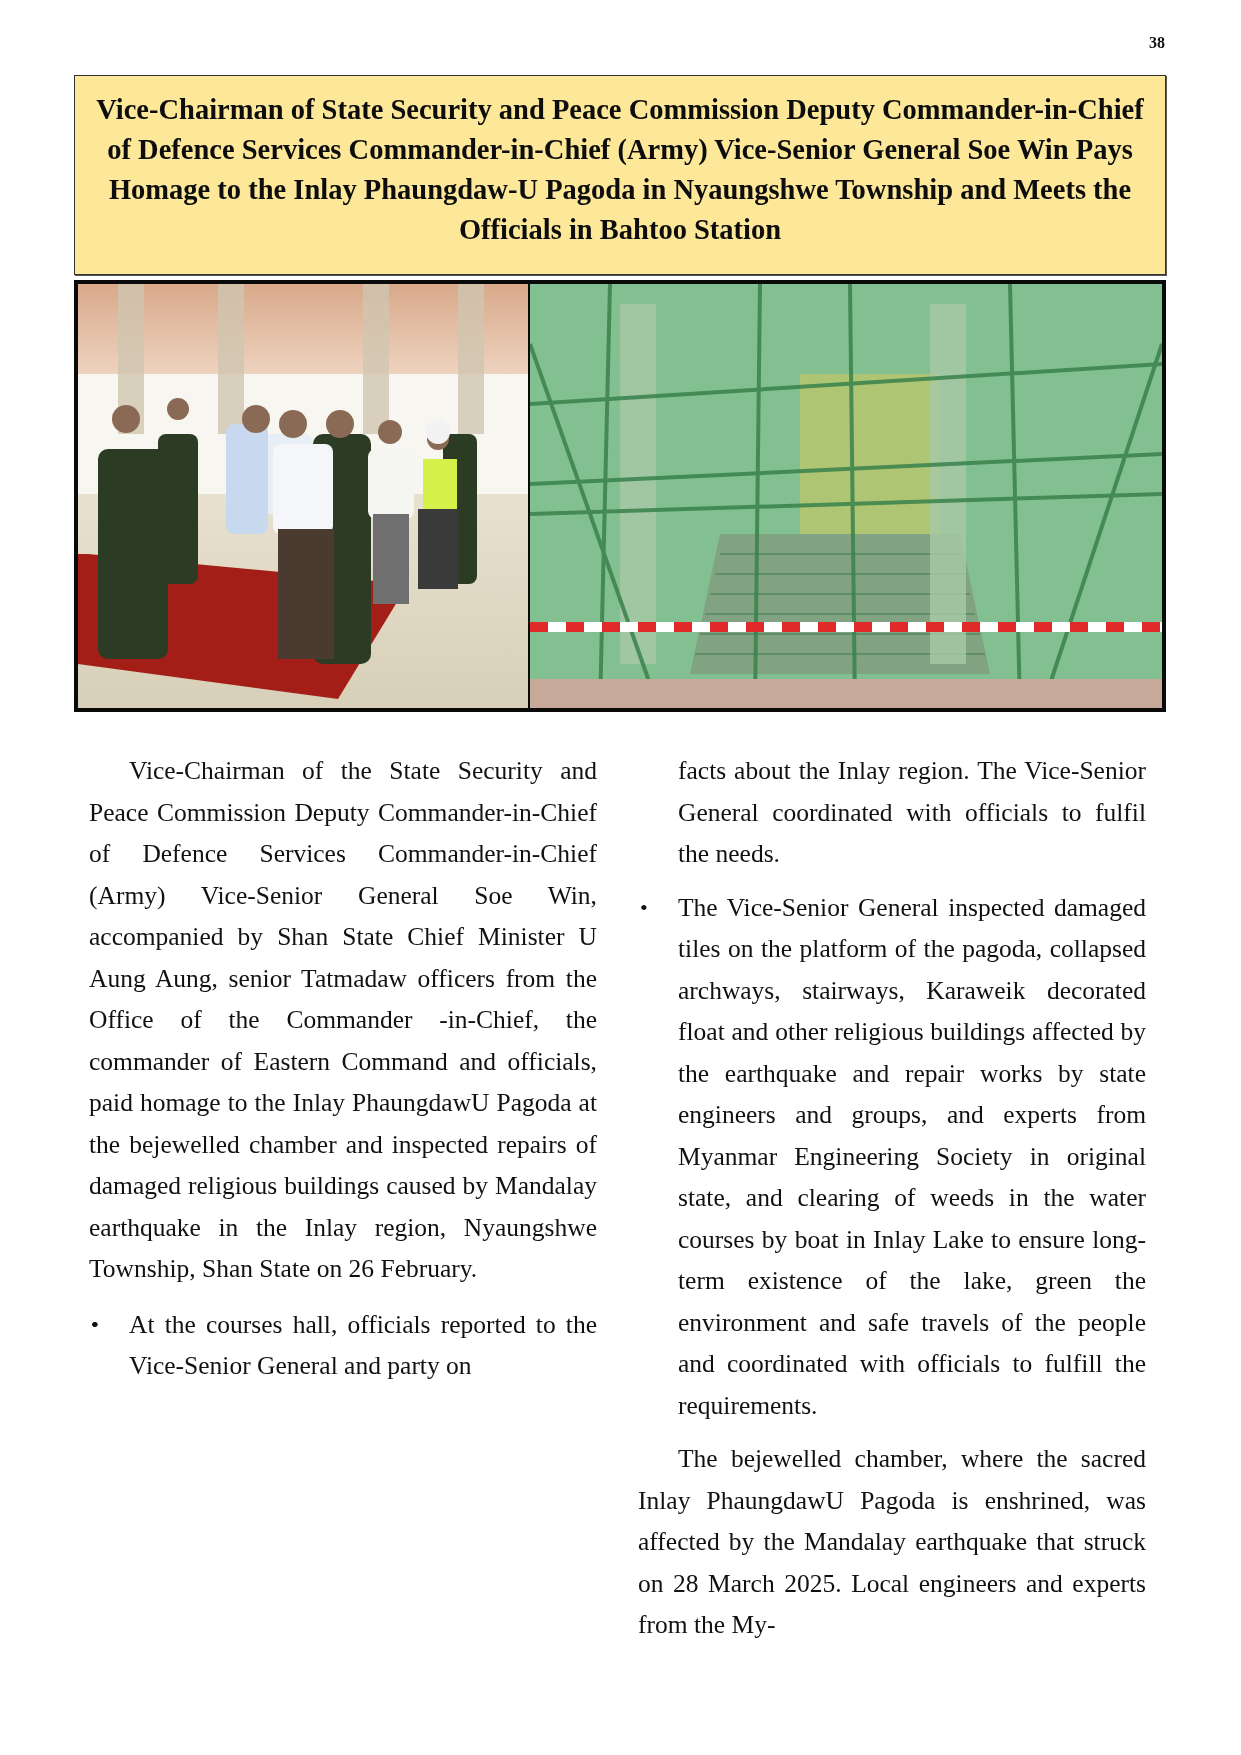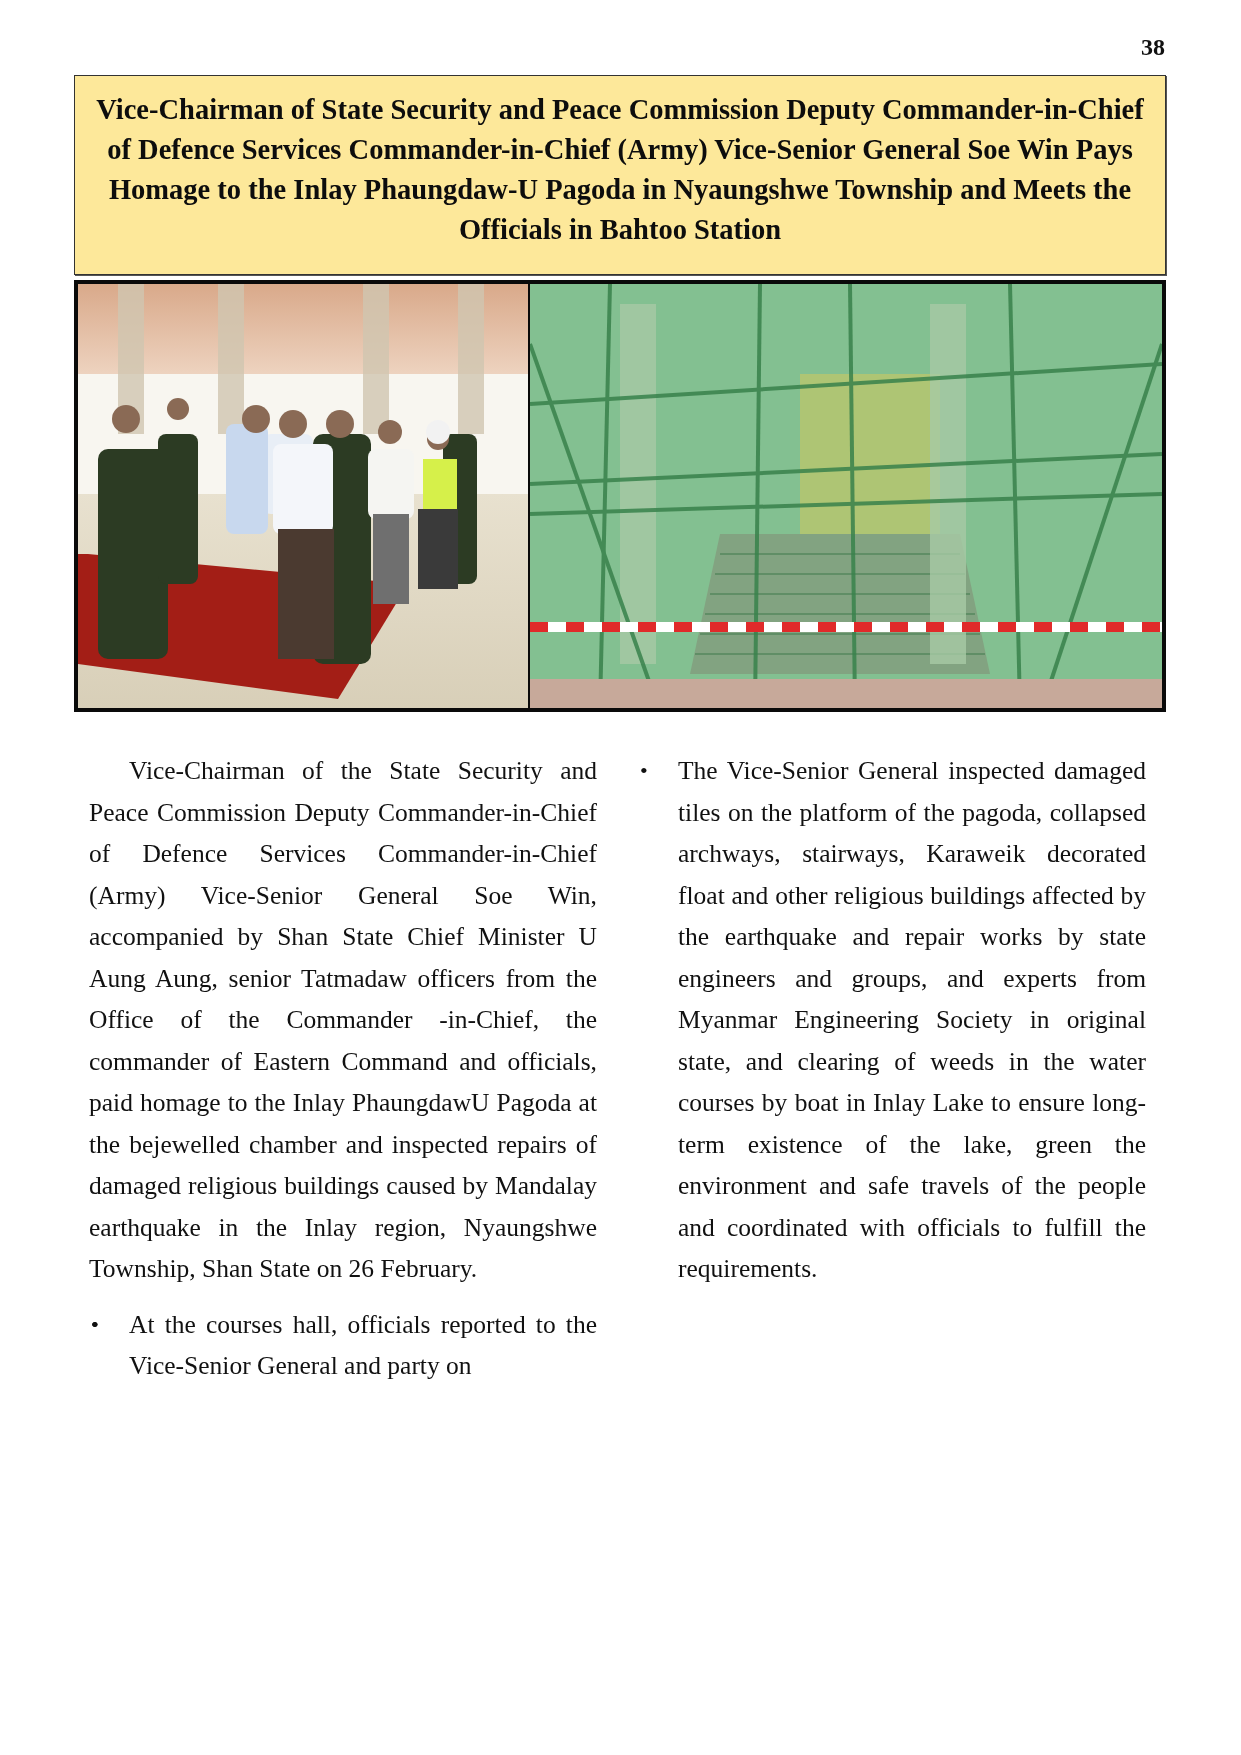--- a/index.html
+++ b/index.html
@@ -1,18 +1,18 @@
 <!DOCTYPE html>
 <html><head>
 <meta charset="utf-8">
 <style>
   html, body { margin: 0; padding: 0; background: #ffffff; }
   body { width: 1241px; height: 1755px; position: relative; overflow: hidden;
          font-family: "Liberation Serif", "DejaVu Serif", serif; color: #111; }
-  .page-number { position: absolute; top: 34px; right: 76px; font-weight: bold; font-size: 24px; }
+  .page-number { position: absolute; top: 34px; right: 76px; font-weight: bold; font-size: 16px; }
   .title-box { position: absolute; left: 74px; top: 75px; width: 1092px; height: 200px;
                box-sizing: border-box; background: #fde89a; border: 1.5px solid #333;
                box-shadow: 1px 1px 0 #555; display: flex; align-items: center; justify-content: center; }
   .title-box h1 { margin: 0; padding: 0 12px 10px; font-size: 28.5px; line-height: 40px; font-weight: bold;
                   text-align: center; color: #0d0d0d; }
   .photo-frame { position: absolute; left: 74px; top: 280px; width: 1092px; height: 432px; box-sizing: border-box;
                  border: 4px solid #0a0a0a; display: flex; background: #0a0a0a; }
   .photo { height: 100%; position: relative; overflow: hidden; }
   .photo-left { width: 450px; margin-right: 2px; background: #e9e0d2; }
   .photo-right { flex: 1; background: #8fbf9a; }
@@ -144,19 +144,21 @@
       <span class="bullet-dot">•</span>
     </li>
     <li>
       <span class="bullet-dot">•</span>
       <span>At the courses hall, officials reported to the Vice-Senior General and party on</span>
     </li>
   </ul>
 </div>
 
 <div class="col col-right">
+  <p class="cont">facts about the Inlay region. The Vice-Senior General coordinated with officials to fulfil the needs.</p>
   <ul class="bullets">
     <li>
       <span class="bullet-dot">•</span>
       <span>The Vice-Senior General inspected damaged tiles on the platform of the pagoda, collapsed archways, stairways, Karaweik decorated float and other religious buildings affected by the earthquake and repair works by state engineers and groups, and experts from Myanmar Engineering Society in original state, and clearing of weeds in the water courses by boat in Inlay Lake to ensure long-term existence of the lake, green the environment and safe travels of the people and coordinated with officials to fulfill the requirements.</span>
     </li>
   </ul>
+  <p class="indent">The bejewelled chamber, where the sacred Inlay PhaungdawU Pagoda is enshrined, was affected by the Mandalay earthquake that struck on 28 March 2025. Local engineers and experts from the My-</p>
 </div>
 
 </body></html>

